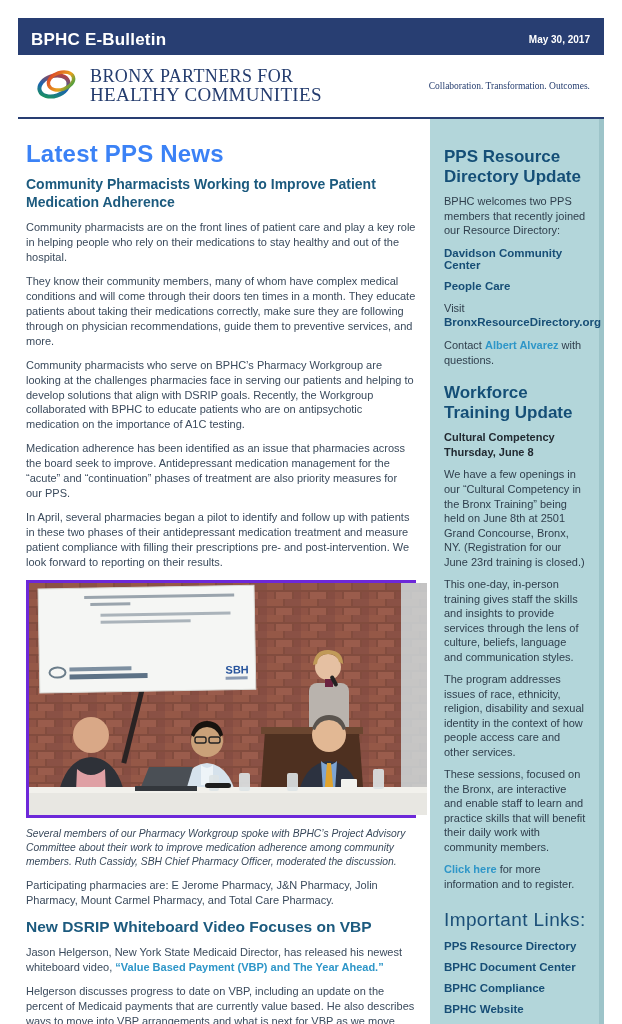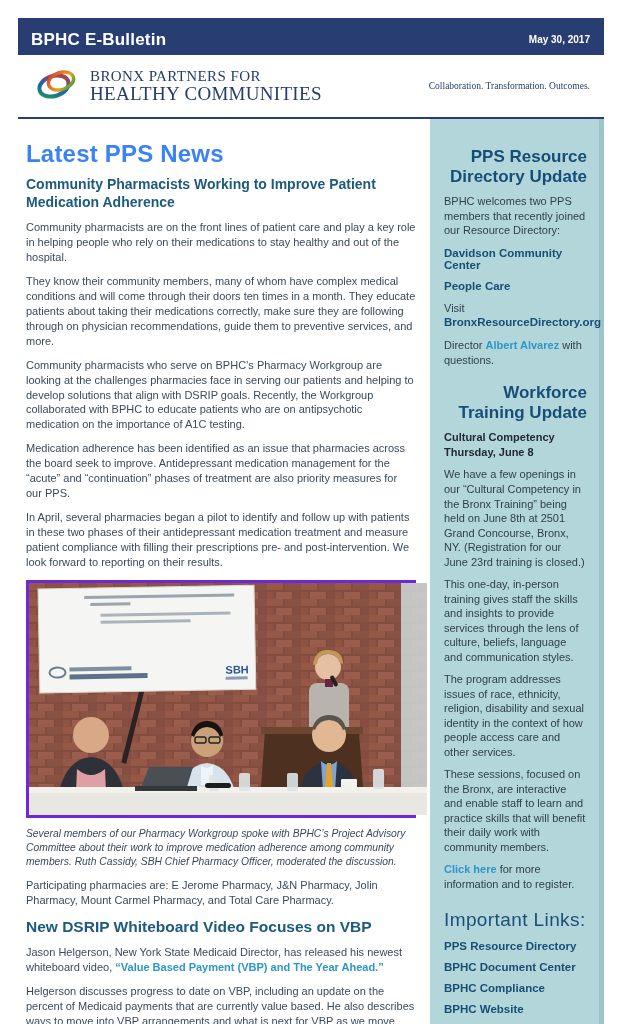--- a/index.html
+++ b/index.html
@@ -22,40 +22,40 @@
   .topbar .date  { font-size:10px; font-weight:bold; }
 
   
   .logoband {
     background:#fff; height:64px; border-bottom:2px solid #283e72;
     display:flex; align-items:center; justify-content:space-between;
     padding:0 10px 0 16px;
   }
   .brand { display:flex; align-items:center; gap:10px; }
   .brand-name { font-family:"Liberation Serif", serif; color:#243c6e; line-height:1.02; }
-  .brand-name .l1 { font-size:15px; letter-spacing:.4px; }
+  .brand-name .l1 { font-size:18px; letter-spacing:.4px; }
   .brand-name .l2 { font-size:19px; letter-spacing:.3px; }
   .tagline { font-family:"Liberation Serif", serif; color:#243c6e; font-size:9.5px; padding-right:4px; }
 
   
   .mainrow { display:flex; align-items:stretch; min-height:760px; background:#fff; }
   .content { width:412px; padding:8px 14px 10px 8px; background:#fff; }
   .sidebar { width:174px; background:#b3d6da; padding:24px 12px 16px 14px; border-right:5px solid #9dc4c9; }
 
   h1.section-title { color:#3b82f6; font-size:24px; font-weight:bold; margin:13px 0 6px 0; letter-spacing:.2px; }
   h2.article-title { color:#1c5a7e; font-size:14px; font-weight:bold; line-height:1.25; margin:8px 0 4px 0; }
   .content p { color:#3a4a5c; font-size:11px; line-height:1.36; margin:9px 0; }
   .content .caption { font-style:italic; font-size:10.3px; color:#3a4a5c; }
   a.link { color:#2e96c8; font-weight:bold; text-decoration:none; cursor:pointer; }
 
   .photo-frame { border:3px solid #6d28d9; margin-top:10px; line-height:0; }
   .photo-frame svg { display:block; }
 
   
-  .sb-heading { color:#154f77; font-size:17px; font-weight:bold; line-height:1.15; margin:4px 0 8px 0;text-align:right; }
+  .sb-heading { color:#154f77; font-size:17px; font-weight:bold; line-height:1.15; margin:4px 0 8px 0; }
   .sidebar p { color:#2f3e4c; font-size:11px; line-height:1.32; margin:8px 0; }
   .sb-link { display:block; color:#174e76; font-size:11.5px; font-weight:bold; margin:9px 0; text-decoration:none; cursor:pointer; }
   .sb-bold-dark { color:#222a31; font-weight:bold; }
   .sb-lightlink { color:#2e96c8; font-weight:bold; cursor:pointer; }
   .important-links-title { color:#1b4f78; font-size:19px; font-weight:normal; letter-spacing:.4px; margin:18px 0 8px 0; }
 </style>
 </head>
 <body>
 
 <div class="shell">
@@ -202,21 +202,21 @@
 
       <p><span>Helgerson discusses progress to date on VBP, including an update on the percent of Medicaid payments that are currently value based. He also describes ways to move into VBP arrangements and what is next for VBP as we move forward. </span></p>
     </div>
 
     <div class="sidebar">
       <div class="sb-heading">PPS Resource Directory Update</div>
       <p>BPHC welcomes two PPS members that recently joined our Resource Directory:</p>
       <a class="sb-link">Davidson Community Center</a>
       <a class="sb-link">People Care</a>
       <p><span>Visit </span><a class="sb-link" style="display:inline; margin:0;">BronxResourceDirectory.org</a></p>
-      <p><span>Director </span><a class="sb-lightlink">Albert Alvarez</a><span> with questions.</span></p>
+      <p><span>Contact </span><a class="sb-lightlink">Albert Alvarez</a><span> with questions.</span></p>
 
       <div class="sb-heading" style="margin-top:16px;">Workforce Training Update</div>
       <p><span class="sb-bold-dark">Cultural Competency</span><br><span class="sb-bold-dark">Thursday, June 8</span></p>
       <p>We have a few openings in our “Cultural Competency in the Bronx Training” being held on June 8th at 2501 Grand Concourse, Bronx, NY. (Registration for our June 23rd training is closed.)</p>
       <p>This one-day, in-person training gives staff the skills and insights to provide services through the lens of culture, beliefs, language and communication styles.</p>
       <p>The program addresses issues of race, ethnicity, religion, disability and sexual identity in the context of how people access care and other services.</p>
       <p>These sessions, focused on the Bronx, are interactive and enable staff to learn and practice skills that will benefit their daily work with community members.</p>
       <p><a class="sb-lightlink">Click here</a><span> for more information and to register.</span></p>
 
       <div class="important-links-title">Important Links:</div>

